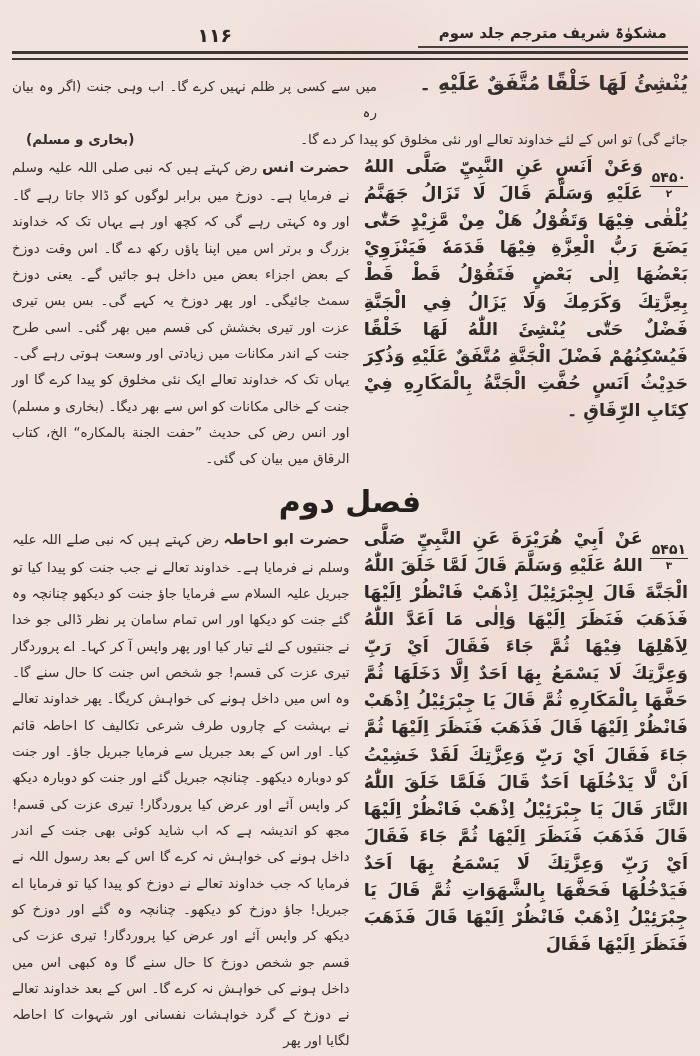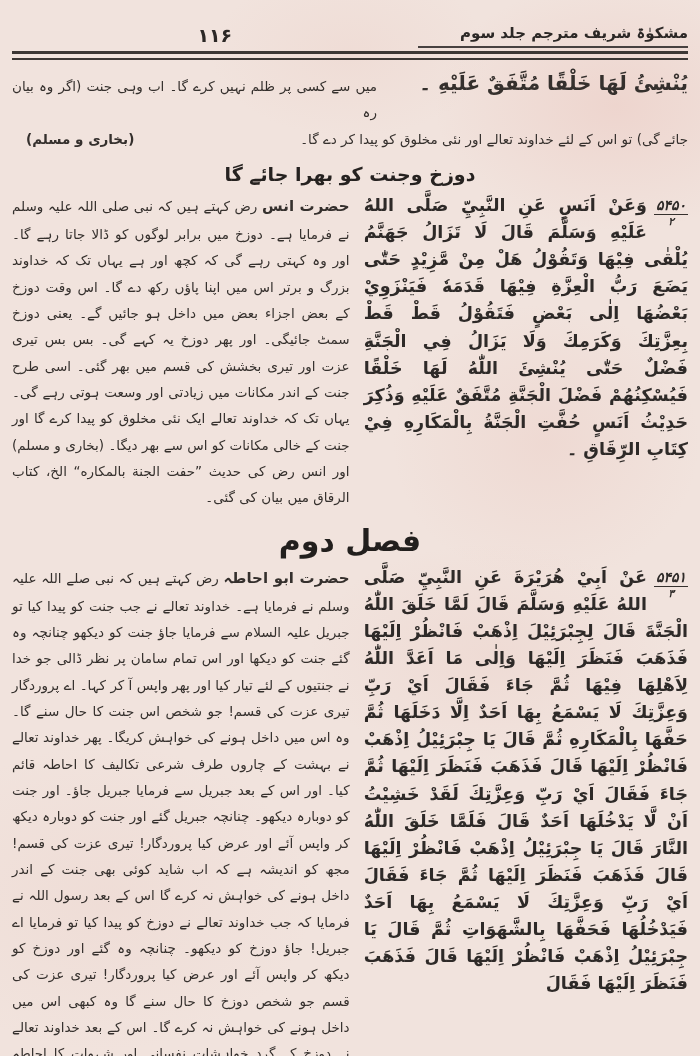--- a/index.html
+++ b/index.html
@@ -16,38 +16,38 @@
     background:
       radial-gradient(ellipse 260px 180px at 88% 10%, rgba(224,156,146,.20), transparent 70%),
       radial-gradient(ellipse 220px 200px at 78% 42%, rgba(224,166,156,.16), transparent 70%),
       radial-gradient(ellipse 260px 160px at 70% 62%, rgba(220,160,150,.12), transparent 70%),
       radial-gradient(ellipse 300px 220px at 15% 85%, rgba(222,176,166,.12), transparent 70%),
       radial-gradient(ellipse 200px 120px at 50% 5%, rgba(230,190,180,.18), transparent 70%),
       #f1e3dd;
   }
   
   .header{display:flex;align-items:flex-end;font-size:15px;color:#2c2826;}
-  .book-title{width:40%;border-bottom:2px solid #474140;padding-bottom:4px;text-align:right;font-weight:bold;}
+  .book-title{width:40%;border-bottom:2px solid #474140;padding-bottom:4px;text-align:center;font-weight:bold;}
   .page-num{flex:1;text-align:center;font-size:19px;font-weight:bold;padding-bottom:2px;letter-spacing:1px;}
   .chapter-title{width:26%;border-bottom:2px solid #474140;padding-bottom:4px;text-align:center;font-weight:bold;}
   .double-rule{height:4px;border-top:3px solid #3c3734;border-bottom:2px solid #3c3734;margin-top:3px;}
   
   .cont-row1{display:flex;margin-top:9px;align-items:flex-start;}
   .cont-arabic{width:46%;font-size:20px;font-weight:bold;letter-spacing:.5px;line-height:1.4;}
   .cont-urdu1{width:54%;font-size:13.5px;line-height:1.9;padding-top:5px;text-align:justify;}
   .cont-row2{display:flex;justify-content:space-between;font-size:13.5px;line-height:1.9;margin-top:2px;}
   .cont-source{font-weight:bold;padding-left:14px;white-space:nowrap;}
   
   .sec-heading{text-align:center;font-size:19px;font-weight:bold;margin:10px 0 7px;color:#262220;}
   
   .two-col{display:flex;gap:14px;align-items:flex-start;}
   .arabic-col{width:49%;font-size:17.5px;line-height:1.55;font-weight:600;text-align:justify;color:#2e2a28;}
   .urdu-col{width:51%;font-size:13.5px;line-height:1.95;text-align:justify;}
   .two-col p{margin:0;}
-  .hadith-num{float:right;display:inline-flex;flex-direction:column;align-items:center;margin-left:7px;margin-top:5px;line-height:1.15;font-style:italic;}
+  .hadith-num{float:right;display:inline-flex;flex-direction:column;align-items:center;margin-left:7px;margin-top:16px;line-height:1.15;}
   .num-top{font-weight:bold;font-size:14px;border-bottom:1.5px solid #35302d;padding:0 2px 1px;}
   .num-bottom{font-size:10.5px;font-weight:bold;}
   .narrator{font-weight:bold;font-size:15px;}
   
   .fasl-heading{text-align:center;font-size:30px;font-weight:bold;margin:12px 0 6px;color:#221f1d;}
   .fasl-subtitle{text-align:center;font-size:14.5px;font-weight:bold;margin:0 0 9px;color:#2a2624;}
 </style>
 </head>
 <body>
 
@@ -61,21 +61,20 @@
 
   <div class="cont-row1">
     <div class="cont-arabic">يُنْشِئُ لَهَا خَلْقًا مُتَّفَقٌ عَلَيْهِ ۔</div>
     <div class="cont-urdu1">میں سے کسی پر ظلم نہیں کرے گا۔ اب وہی جنت (اگر وہ بیان رہ</div>
   </div>
   <div class="cont-row2">
     <div class="cont-urdu2">جائے گی) تو اس کے لئے خداوند تعالے اور نئی مخلوق کو پیدا کر دے گا۔</div>
     <div class="cont-source">(بخاری و مسلم)</div>
   </div>
 
-  <div class="sec-heading">دوزخ وجنت کو بھرا جائے گا</div>
 
   <div class="two-col">
     <div class="arabic-col">
       <p>
         <span class="hadith-num">
           <span class="num-top">۵۴۵۰</span>
           <span class="num-bottom">۲</span>
         </span>
         <span>وَعَنْ اَنَسٍ عَنِ النَّبِيِّ صَلَّى اللهُ عَلَيْهِ وَسَلَّمَ قَالَ لَا تَزَالُ جَهَنَّمُ يُلْقٰى فِيْهَا وَتَقُوْلُ هَلْ مِنْ مَّزِيْدٍ حَتّٰى يَضَعَ رَبُّ الْعِزَّةِ فِيْهَا قَدَمَهٗ فَيَنْزَوِيْ بَعْضُهَا اِلٰى بَعْضٍ فَتَقُوْلُ قَطْ قَطْ بِعِزَّتِكَ وَكَرَمِكَ وَلَا يَزَالُ فِي الْجَنَّةِ فَضْلٌ حَتّٰى يُنْشِئَ اللّٰهُ لَهَا خَلْقًا فَيُسْكِنُهُمْ فَضْلَ الْجَنَّةِ مُتَّفَقٌ عَلَيْهِ وَذُكِرَ حَدِيْثُ اَنَسٍ حُفَّتِ الْجَنَّةُ بِالْمَكَارِهِ فِيْ كِتَابِ الرِّقَاقِ ۔</span>
       </p>

